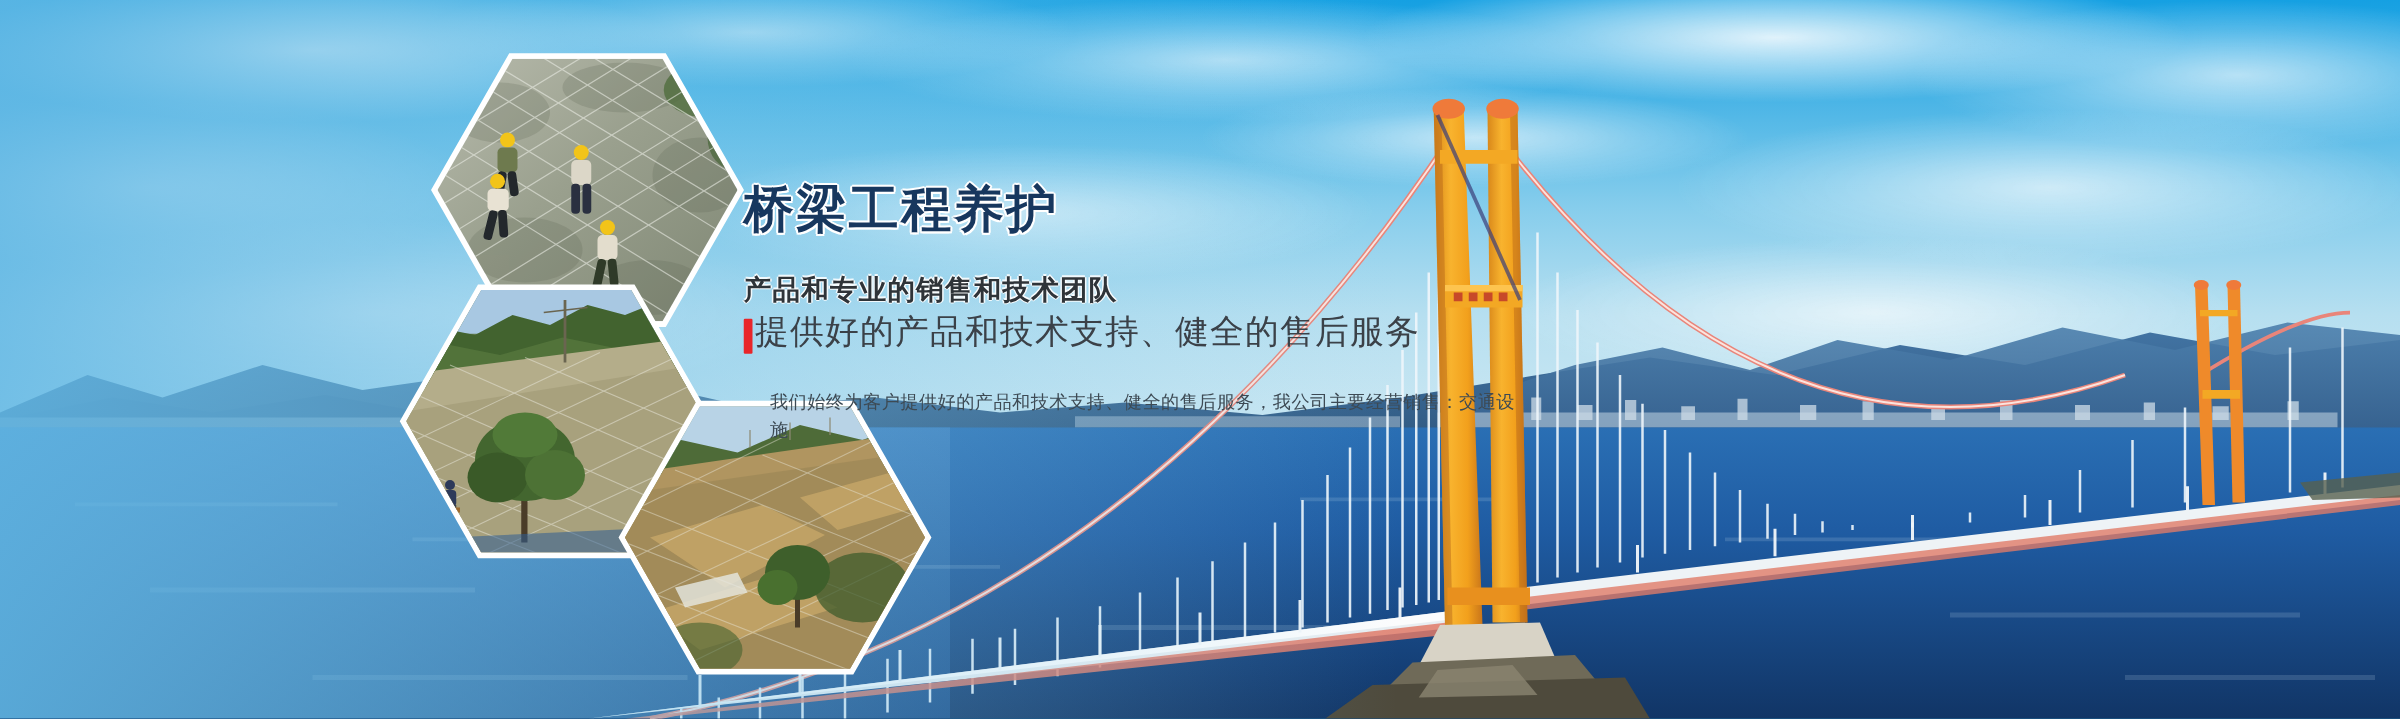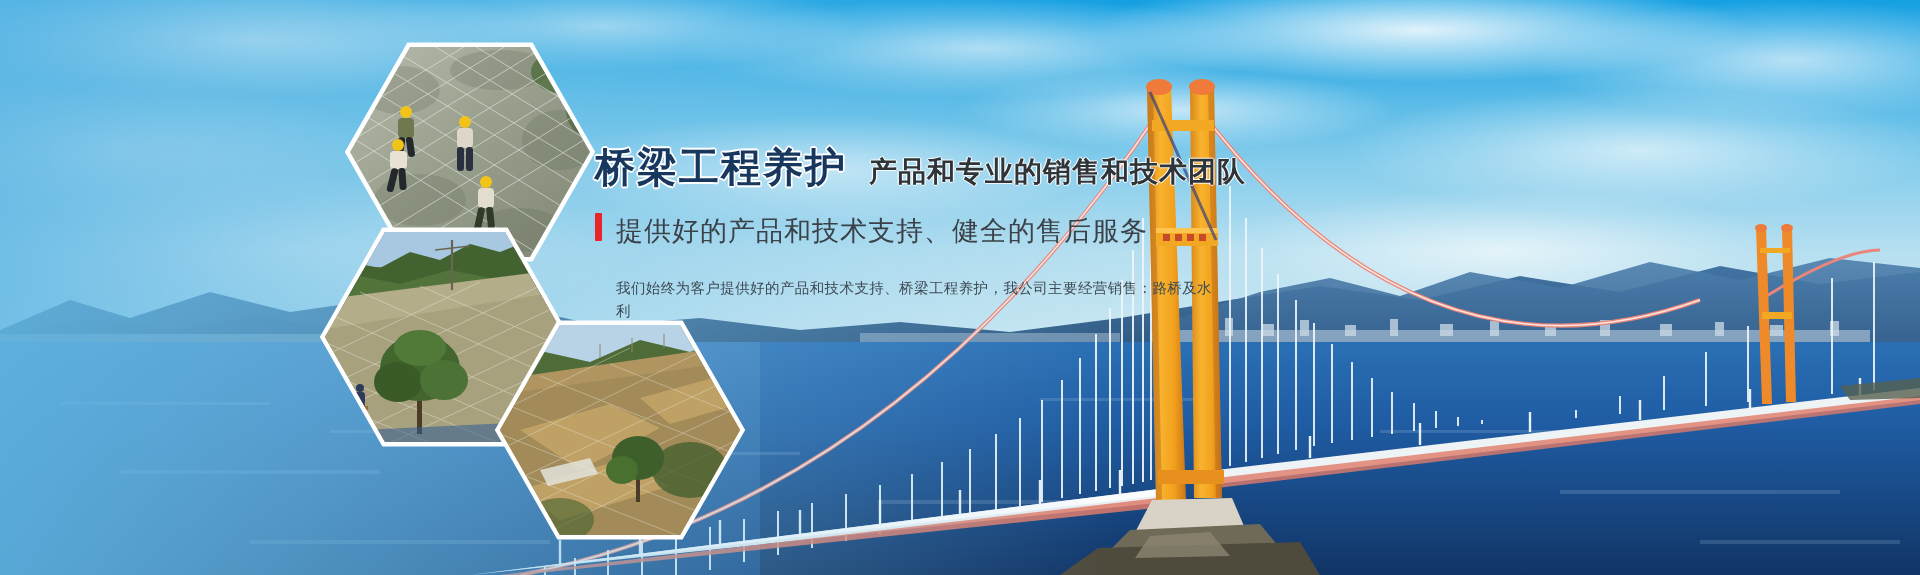--- a/index.html
+++ b/index.html
@@ -16,42 +16,42 @@
   
   .text-block{
     position:absolute;
     left:595px; top:140px;
     width:720px;
     z-index:40;
   }
   .title-row{
     display:flex;align-items:baseline;gap:22px;
     white-space:nowrap;
+    flex-direction:column;
   }
   .title-main{
     font-size:40px;
     font-weight:bold;
     color:#17375e;
     letter-spacing:2px;
     text-shadow:
        1.6px 0 0 #fff, -1.6px 0 0 #fff, 0 1.6px 0 #fff, 0 -1.6px 0 #fff,
        1.2px 1.2px 0 #fff, -1.2px 1.2px 0 #fff, 1.2px -1.2px 0 #fff, -1.2px -1.2px 0 #fff;
   }
   .title-sub{
-    font-size:28px;
+    font-size:22px;
     font-weight:bold;
     color:#2f3439;
     letter-spacing:1px;
     text-shadow:
        1.2px 0 0 rgba(255,255,255,.85), -1.2px 0 0 rgba(255,255,255,.85),
        0 1.2px 0 rgba(255,255,255,.85), 0 -1.2px 0 rgba(255,255,255,.85);
   }
   .tagline-row{
-    display:flex;align-items:flex-start;gap:14px;
-    margin-top:18px;
+    display:flex;align-items:flex-end;gap:2px;
     white-space:nowrap;
   }
   .tag-bar{
     width:7px;height:28px;background:#e8262a;flex:none;border-radius:1px;
   }
   .tagline{
     font-size:27px;
     color:#3b4148;
     letter-spacing:1px;
   }
@@ -513,17 +513,17 @@
       <span class="title-main">桥梁工程养护</span>
       <span class="title-sub">产品和专业的销售和技术团队</span>
     </div>
 
     <div class="tagline-row">
       <span class="tag-bar"></span>
       <span class="tagline">提供好的产品和技术支持、健全的售后服务</span>
     </div>
 
     <div class="desc">
-      <p>我们始终为客户提供好的产品和技术支持、桥梁工程养护，我公司主要经营销售：路桥及水利</p>
+      <p>我们始终为客户提供好的产品和技术支持、健全的售后服务，我公司主要经营销售：交通设施</p>
     </div>
   </div>
 
 </div>
 
 </body></html>

